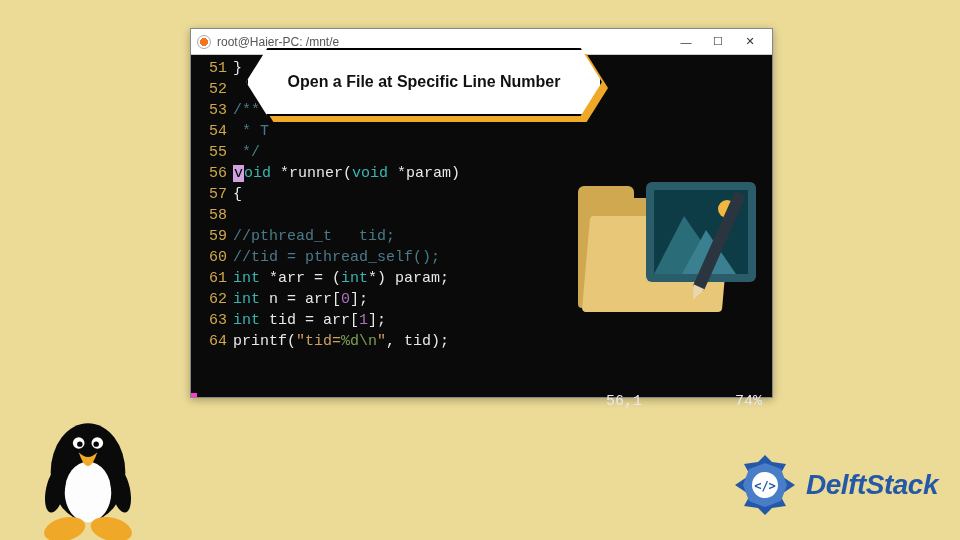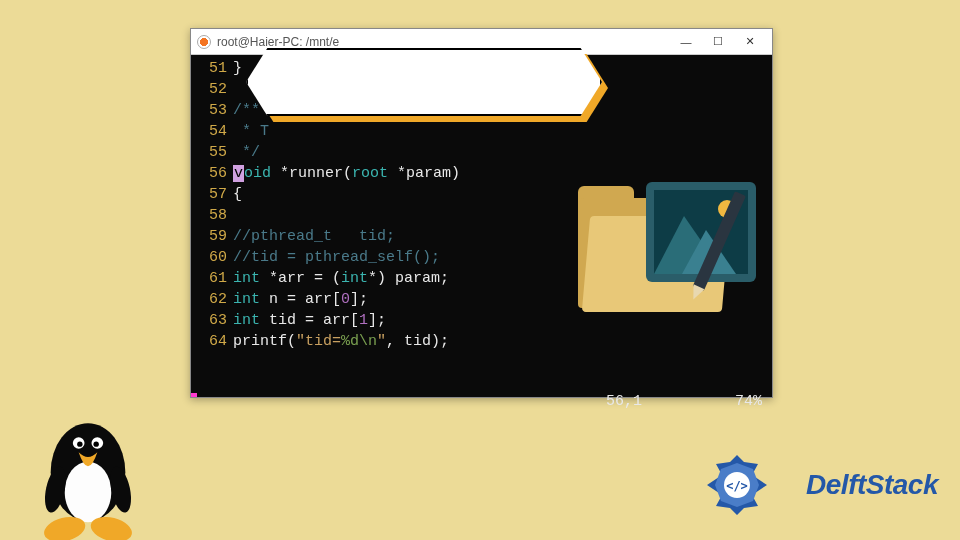--- a/index.html
+++ b/index.html
@@ -205,21 +205,20 @@
   .ds-badge {
     width: 66px; height: 66px;
     position: relative;
   }
   .ds-text {
     font-size: 28px;
     font-style: italic;
     font-weight: 700;
     color: #2458a8;
     letter-spacing: -0.5px;
-    margin-left: 28px;
   }
 </style>
 </head>
 <body>
 
 <div class="terminal-window">
   <div class="titlebar">
     <div class="titlebar-icon"></div>
     <div class="titlebar-title">root@Haier-PC: /mnt/e</div>
     <div class="titlebar-controls">
@@ -228,41 +227,42 @@
       <div class="win-btn">✕</div>
     </div>
   </div>
   <div class="terminal-body">
     <div id="code-container">
         <div class="code-line"><span class="ln">51</span><span class="c-white">}</span></div>
         <div class="code-line"><span class="ln">52</span></div>
         <div class="code-line"><span class="ln">53</span><span class="c-comment">/**</span></div>
         <div class="code-line"><span class="ln">54</span><span class="c-comment"> * T</span></div>
         <div class="code-line"><span class="ln">55</span><span class="c-comment"> */</span></div>
-        <div class="code-line"><span class="ln">56</span><span class="cursor">v</span><span class="c-teal">oid</span><span class="c-white"> *runner(</span><span class="c-teal">root</span><span class="c-white"> *param)</span></div>
+        <div class="code-line"><span class="ln">56</span><span class="cursor">v</span><span class="c-teal">oid</span><span class="c-white"> *runner(</span><span class="c-teal">void</span><span class="c-white"> *param)</span></div>
         <div class="code-line"><span class="ln">57</span><span class="c-white">{</span></div>
         <div class="code-line"><span class="ln">58</span></div>
         <div class="code-line"><span class="ln">59</span><span class="c-comment">//pthread_t   tid;</span></div>
         <div class="code-line"><span class="ln">60</span><span class="c-comment">//tid = pthread_self();</span></div>
         <div class="code-line"><span class="ln">61</span><span class="c-teal">int</span><span class="c-white"> *arr = (</span><span class="c-teal">int</span><span class="c-white">*) param;</span></div>
         <div class="code-line"><span class="ln">62</span><span class="c-teal">int</span><span class="c-white"> n = arr[</span><span class="c-purple">0</span><span class="c-white">];</span></div>
         <div class="code-line"><span class="ln">63</span><span class="c-teal">int</span><span class="c-white"> tid = arr[</span><span class="c-purple">1</span><span class="c-white">];</span></div>
         <div class="code-line"><span class="ln">64</span><span class="c-white">printf(</span><span class="c-str">"tid=</span><span class="c-green">%d\n</span><span class="c-str">"</span><span class="c-white">, tid);</span></div>
       </div>
     <div class="status-right">
       <span class="status-pos">56,1</span>
       <span class="status-pct">74%</span>
     </div>
     <div class="pink-bar"></div>
   </div>
 </div>
 
 <div class="banner">
   <div class="banner-shadow"></div>
   <div class="banner-main">
+    <div>Open a File at Specific Line Number</div>
   </div>
 </div>
 
 <div class="folder-graphic">
   <div class="folder-tab"></div>
   <div class="folder-back"></div>
   <div class="folder-front"></div>
   <div class="image-card">
     <div class="image-inner">
       <div class="sun"></div>

